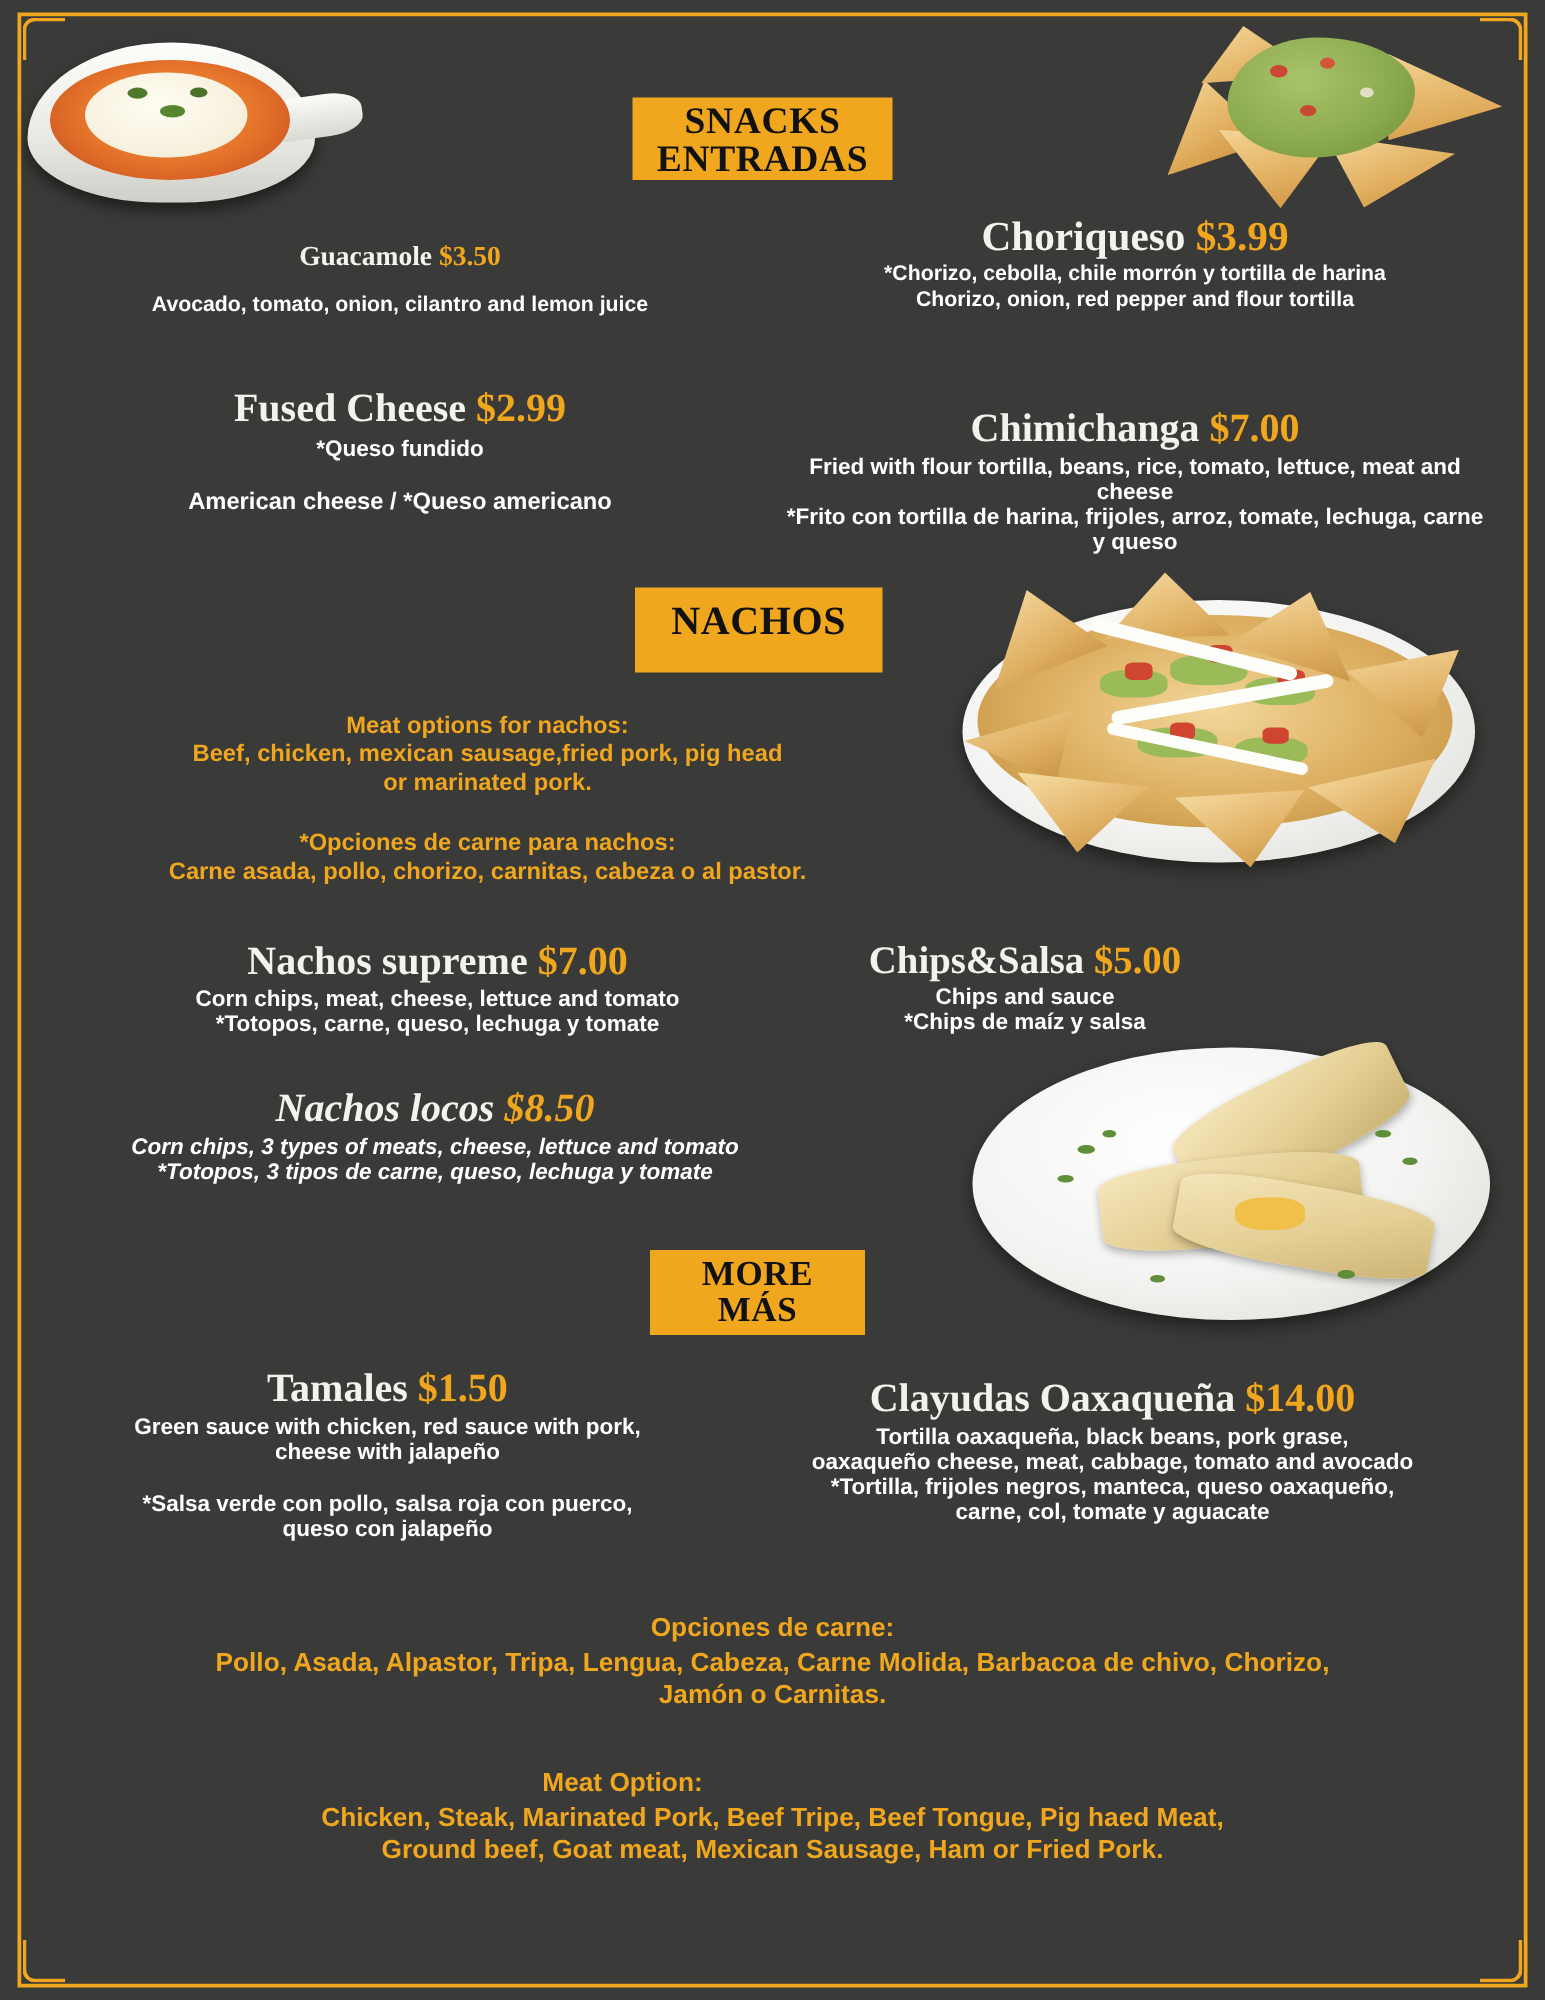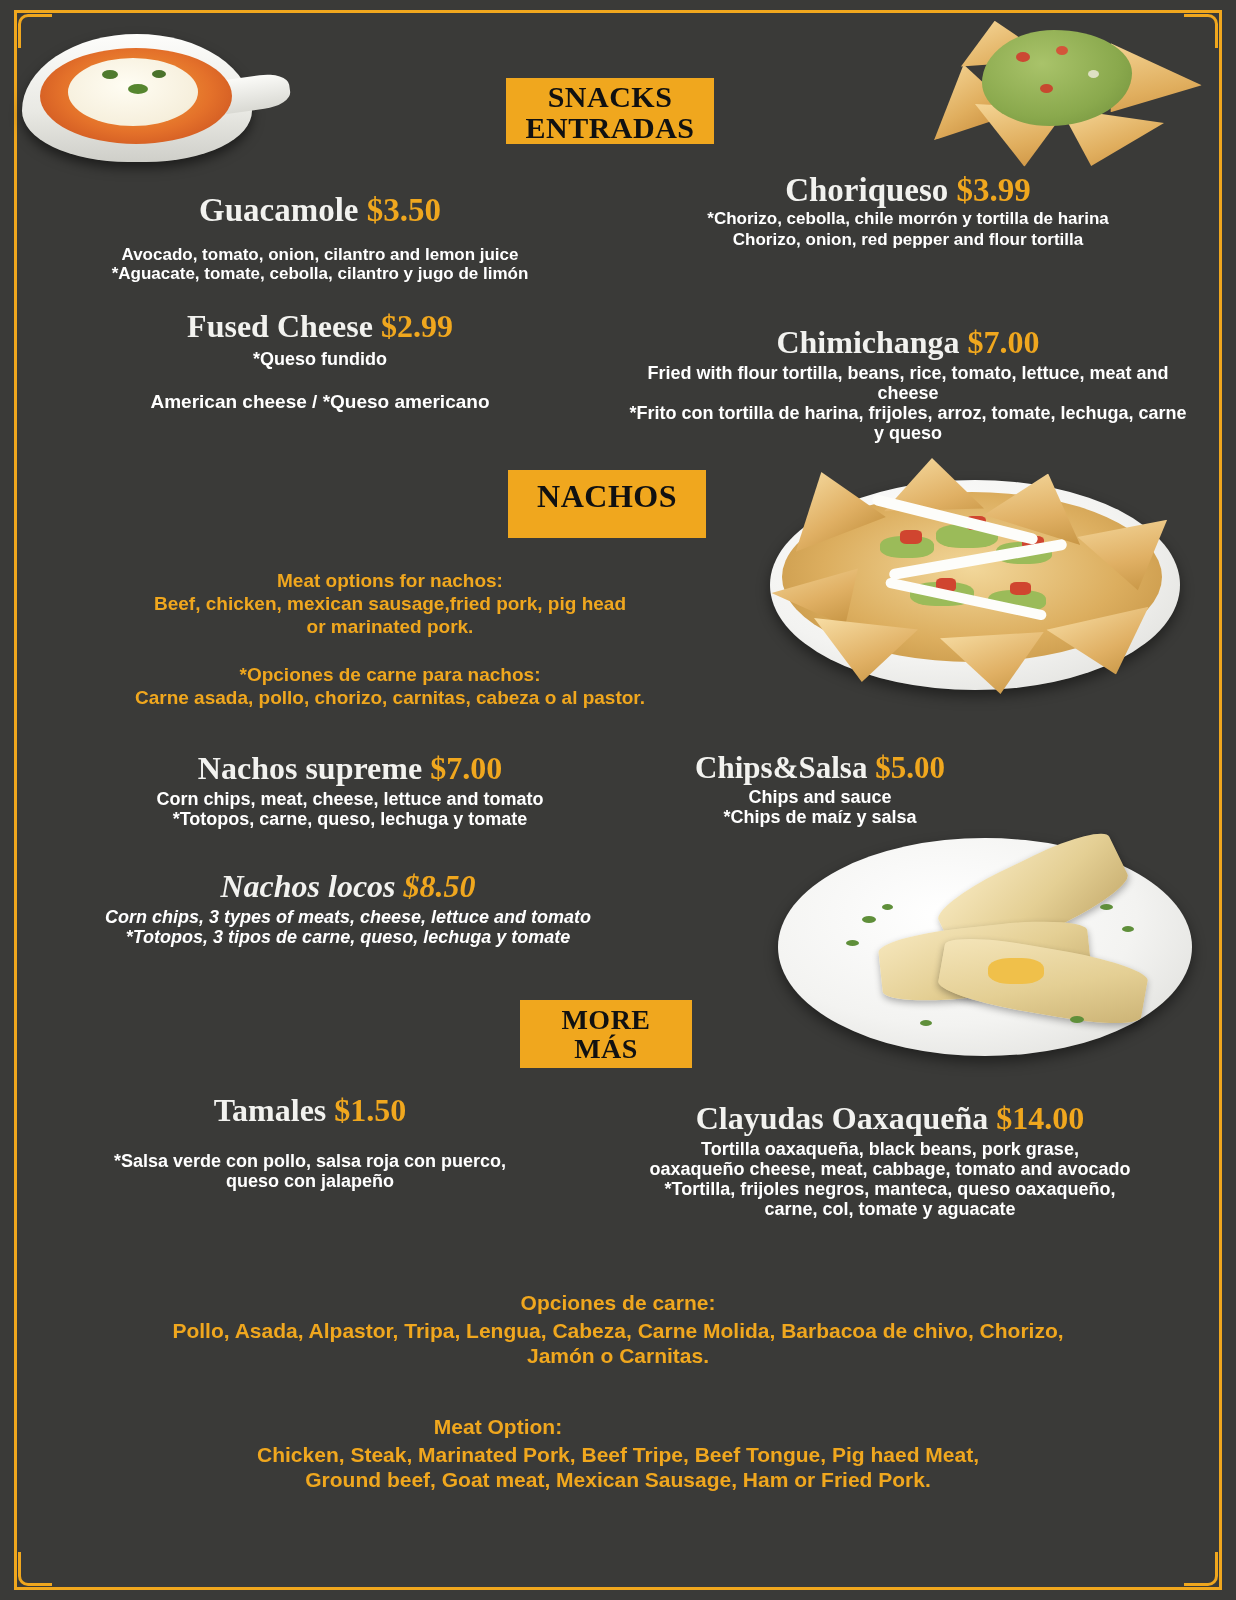--- a/index.html
+++ b/index.html
@@ -228,26 +228,25 @@
 <div class="section-band" id="band-nachos" style="left:508px; top:470px; width:198px; height:58px; font-size:32px; padding-top:10px;">
   <div>NACHOS</div>
 </div>
 
 <div class="section-band" id="band-more" style="left:520px; top:1000px; width:172px; height:62px; font-size:28px; padding-top:6px;">
   <div>MORE</div>
   <div>MÁS</div>
 </div>
 
 <div class="dish" id="dish-guacamole" style="left:20px; top:192px; width:600px;">
-  <div class="title" style="font-size:33px;">
+  <div class="title" style="font-size:22px;">
     <span>Guacamole</span>
     <span class="price">$3.50</span>
   </div>
   <div class="desc" style="font-size:17px; margin-top:16px;">Avocado, tomato, onion, cilantro and lemon juice</div>
-  <div class="desc es" style="font-size:17px;">*Aguacate, tomate, cebolla, cilantro y jugo de limón</div>
 </div>
 
 <div class="dish" id="dish-choriqueso" style="left:608px; top:172px; width:600px;">
   <div class="title" style="font-size:33px;">
     <span>Choriqueso</span>
     <span class="price">$3.99</span>
   </div>
   <div class="desc es" style="font-size:17px;">*Chorizo, cebolla, chile morrón y tortilla de harina</div>
   <div class="desc" style="font-size:17px; margin-top:2px;">Chorizo, onion, red pepper and flour tortilla</div>
 </div>
@@ -302,20 +301,22 @@
   </div>
   <div class="desc" style="font-size:18px; margin-top:2px;">Corn chips, 3 types of meats, cheese, lettuce and tomato</div>
   <div class="desc es" style="font-size:18px;">*Totopos, 3 tipos de carne, queso, lechuga y tomate</div>
 </div>
 
 <div class="dish" id="dish-tamales" style="left:20px; top:1092px; width:580px;">
   <div class="title" style="font-size:32px;">
     <span>Tamales</span>
     <span class="price">$1.50</span>
   </div>
+  <div class="desc" style="font-size:18px; margin-top:2px; white-space:pre-line;">Green sauce with chicken, red sauce with pork,
+cheese with jalapeño</div>
   <div class="desc es" style="font-size:18px; margin-top:22px; white-space:pre-line;">*Salsa verde con pollo, salsa roja con puerco,
 queso con jalapeño</div>
 </div>
 
 <div class="dish" id="dish-clayudas" style="left:580px; top:1100px; width:620px;">
   <div class="title" style="font-size:32px;">
     <span>Clayudas Oaxaqueña</span>
     <span class="price">$14.00</span>
   </div>
   <div class="desc" style="font-size:18px; margin-top:2px; white-space:pre-line;">Tortilla oaxaqueña, black beans, pork grase,

